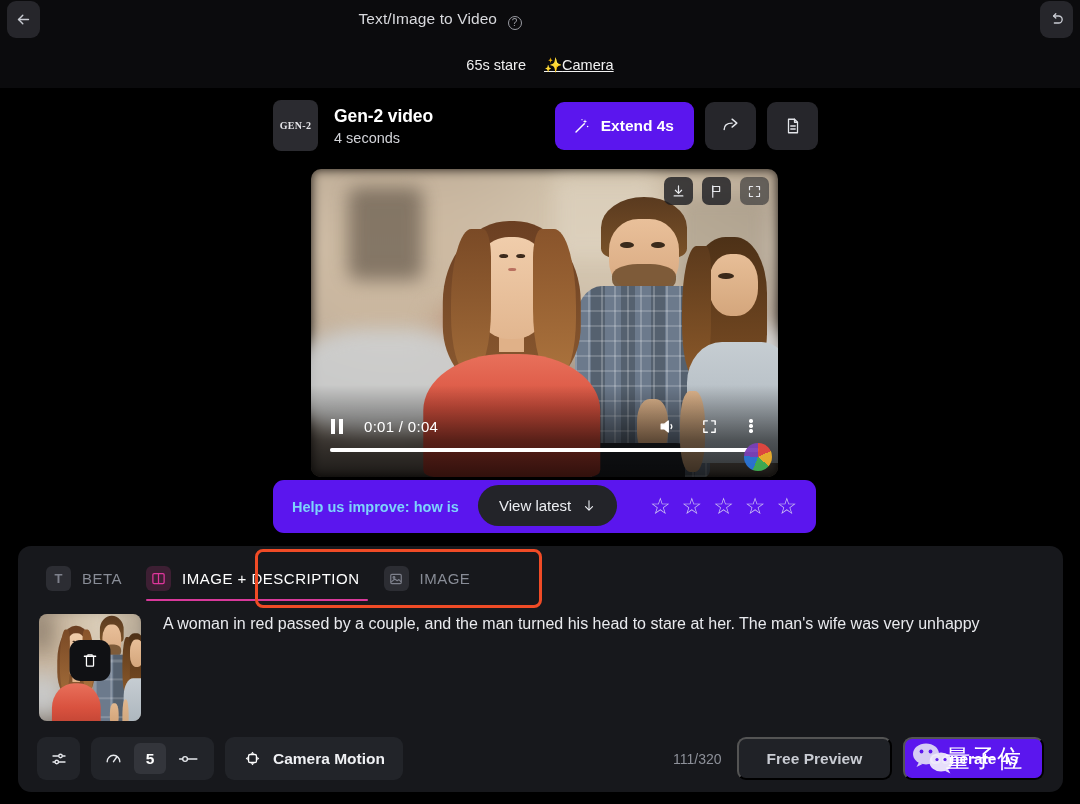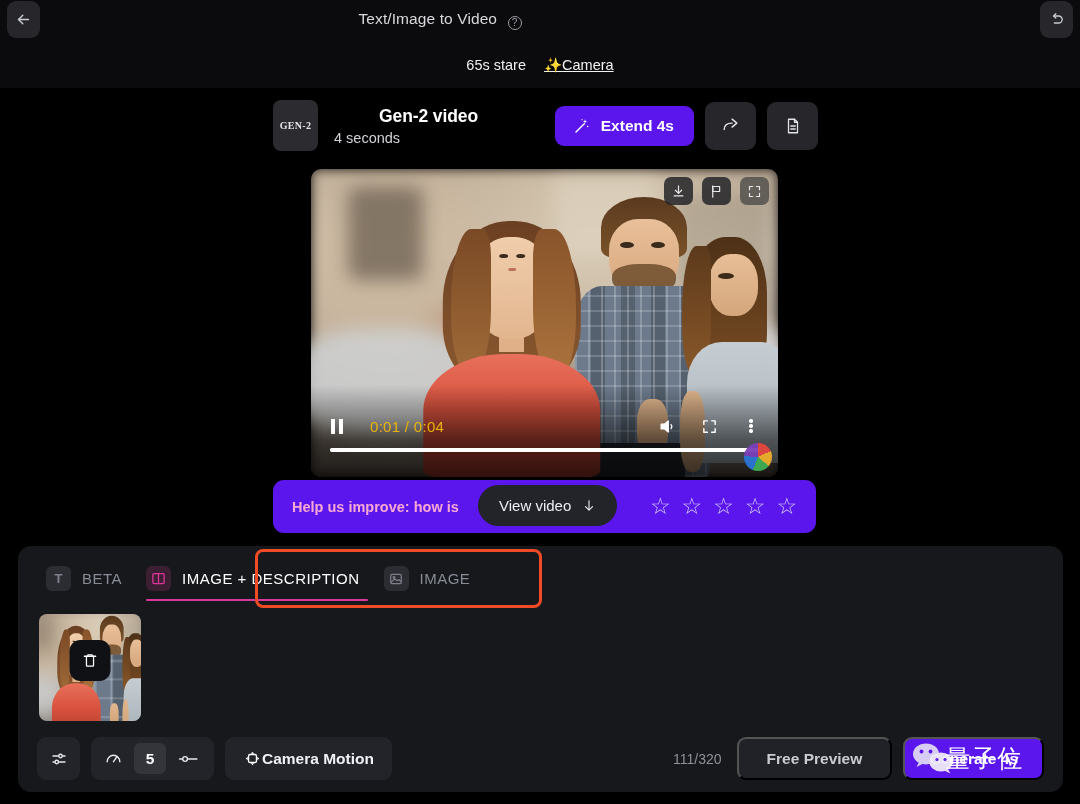--- a/index.html
+++ b/index.html
@@ -47,24 +47,24 @@
     position: absolute; top: 100px; left: 273px; width: 545px; height: 51px;
     display: flex; align-items: center;
   }
   .gen-badge {
     width: 45px; height: 51px; background: #2b2b30; border-radius: 8px;
     display: flex; align-items: center; justify-content: center;
     font-family: "Liberation Serif", serif; font-size: 10px; font-weight: bold;
     color: #e6e6ea; letter-spacing: .3px;
   }
   .gen-meta { margin-left: 16px; flex: 1; }
-  .gen-title { font-size: 17.5px; font-weight: bold; color: #ffffff; letter-spacing: -.1px; margin-left: 45px; }
+  .gen-title { font-size: 17.5px; font-weight: bold; color: #ffffff; letter-spacing: -.1px; }
   .gen-sub { font-size: 14.5px; color: #d2d3d8; margin-top: 3px; }
   .extend-btn {
-    height: 40px; background: #5b16ee; border-radius: 9px; border: none;
+    height: 48px; background: #5b16ee; border-radius: 9px; border: none;
     color: #fff; font-size: 15.5px; font-weight: bold;
     display: flex; align-items: center; gap: 10px;
     padding: 0 20px 0 18px; cursor: pointer;
   }
   .sq-btn { width: 51px; height: 48px; margin-left: 11px; }
 
   
   .player-wrap {
     position: absolute; top: 169px; left: 311px; width: 467px; height: 308px;
     border-radius: 10px; overflow: hidden; background: #15100c;
@@ -173,42 +173,42 @@
     background: linear-gradient(180deg, rgba(0,0,0,0) 0%, rgba(0,0,0,.55) 60%, rgba(0,0,0,.72) 100%);
     pointer-events: none;
   }
   .ctrl-row {
     position: absolute; left: 0; right: 0; bottom: 36px; height: 30px; z-index: 6;
     display: flex; align-items: center; padding: 0 13px;
   }
   .pause-btn { width: 26px; height: 26px; display: flex; align-items: center; justify-content: center; cursor: pointer; }
   .pause-btn i { display: block; width: 4px; height: 15px; background: #fff; }
   .pause-btn i + i { margin-left: 4px; }
-  .time-txt { color: #eab308; font-size: 15px; margin-left: 20px; letter-spacing: .3px; }
+  .time-txt { color: #ffffff; font-size: 15px; margin-left: 14px; letter-spacing: .3px; }
   .ctrl-spacer { flex: 1; }
   .ctrl-ic { width: 28px; height: 26px; display: flex; align-items: center; justify-content: center; cursor: pointer; margin-left: 14px; }
   .kebab i { display: block; width: 3.4px; height: 3.4px; background: #fff; border-radius: 50%; margin: 1.7px 0; }
   .seek {
     position: absolute; left: 19px; right: 19px; bottom: 25px; height: 4px; z-index: 6;
     background: rgba(255,255,255,.42); border-radius: 2px; cursor: pointer;
   }
   .seek .played { position: absolute; left: 0; top: 0; bottom: 0; width: 100%; background: #ffffff; border-radius: 2px; }
   .rainbow-wm {
     position: absolute; right: 6px; bottom: 6px; width: 28px; height: 28px; border-radius: 50%;
     background: conic-gradient(#e4463f 0 18%, #eeae2b 18% 36%, #3fae54 36% 56%, #2a74d6 56% 76%, #7a3fb8 76% 100%);
     opacity: .95; z-index: 7;
   }
 
   
   .feedback {
     position: absolute; left: 273px; top: 480px; width: 543px; height: 53px;
     background: #5b16ee; border-radius: 11px;
     display: flex; align-items: center; padding: 0 19px;
   }
-  .fb-text { color: #f9a8d4; font-size: 14.5px; font-weight: bold; }
+  .fb-text { color: #7dd3fc; font-size: 14.5px; font-weight: bold; }
   .stars { margin-left: auto; display: flex; gap: 11px; }
   .star { font-size: 23px; color: #cfc6f2; line-height: 1; cursor: pointer; }
   .view-latest {
     position: absolute; left: 478px; top: 485px; height: 41px;
     background: #232429; border-radius: 21px; z-index: 8;
     display: flex; align-items: center; gap: 11px; padding: 0 21px;
     color: #eceef2; font-size: 15px; cursor: pointer;
   }
 
   
@@ -257,21 +257,21 @@
     display: flex; align-items: center; justify-content: center;
     color: #f0f1f4; font-size: 15.5px; font-weight: bold; cursor: pointer; border: none;
   }
   .tb-sliders { width: 43px; margin-right: 11px; }
   .tb-stepper { padding: 0 7px; gap: 5px; margin-right: 11px; }
   .step-val {
     background: #33353b; border-radius: 6px; min-width: 32px; height: 31px;
     display: flex; align-items: center; justify-content: center;
     font-size: 15.5px; font-weight: bold; color: #fff;
   }
-  .tb-cam { padding: 0 18px; margin-right: 11px; }
+  .tb-cam { padding: 0 18px; gap: 11px; margin-right: 11px; }
   .tb-brush { padding: 0 16px; gap: 11px; }
   .beta {
     background: #33354a; color: #b49ff3; font-size: 11px; font-weight: bold;
     border-radius: 5px; padding: 3px 7px; letter-spacing: .4px;
   }
   .tb-right { margin-left: auto; display: flex; align-items: center; }
   .counter { color: #8d9099; font-size: 14px; margin-right: 15px; }
   .free-preview {
     height: 43px; background: #202227; border-radius: 9px; padding: 0 28px;
     display: flex; align-items: center; color: #c9ccd3; font-size: 15.5px; font-weight: bold; cursor: pointer;
@@ -492,21 +492,21 @@
   <div class="stars">
     <span class="star">☆</span>
     <span class="star">☆</span>
     <span class="star">☆</span>
     <span class="star">☆</span>
     <span class="star">☆</span>
   </div>
 </div>
 
 <div class="view-latest">
-  <span>View video</span>
+  <span>View latest</span>
   <span>
     <svg width="14" height="15" viewBox="0 0 24 24" fill="none" stroke="#eceef2" stroke-width="1.9" stroke-linecap="round" stroke-linejoin="round">
       <line x1="12" y1="4" x2="12" y2="19"></line>
         <polyline points="6 14 12 20 18 14"></polyline>
     </svg>
   </span>
 </div>
 
 <div class="panel">
 
@@ -575,20 +575,21 @@
       <span>
         <svg width="17" height="17" viewBox="0 0 24 24" fill="none" stroke="#ffffff" stroke-width="1.8" stroke-linecap="round" stroke-linejoin="round">
           <polyline points="4 6 20 6"></polyline>
             <path d="M7 6v13a1 1 0 0 0 1 1h8a1 1 0 0 0 1-1V6"></path>
           <path d="M9 6V4h6v2"></path>
         </svg>
       </span>
     </div>
   </div>
 
+  <div class="desc">A woman in red passed by a couple, and the man turned his head to stare at her. The man's wife was very unhappy</div>
 
   <div class="toolbar">
     <button class="tb-btn tb-sliders">
       <span>
         <svg width="18" height="18" viewBox="0 0 24 24" fill="none" stroke="#e6e8ec" stroke-width="1.8" stroke-linecap="round">
           <line x1="4" y1="8" x2="20" y2="8"></line>
             <line x1="4" y1="16" x2="20" y2="16"></line>
           <circle cx="14" cy="8" r="2.3" fill="#222429"></circle>
             <circle cx="9" cy="16" r="2.3" fill="#222429"></circle>
         </svg>

